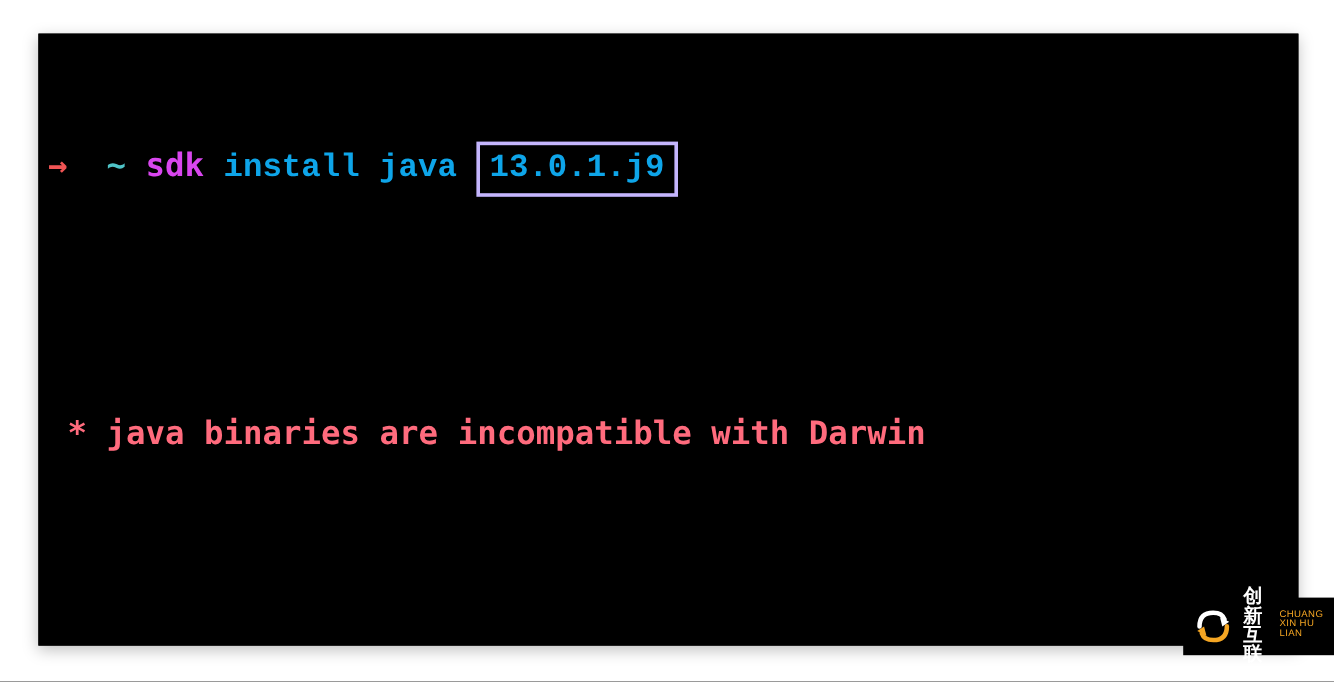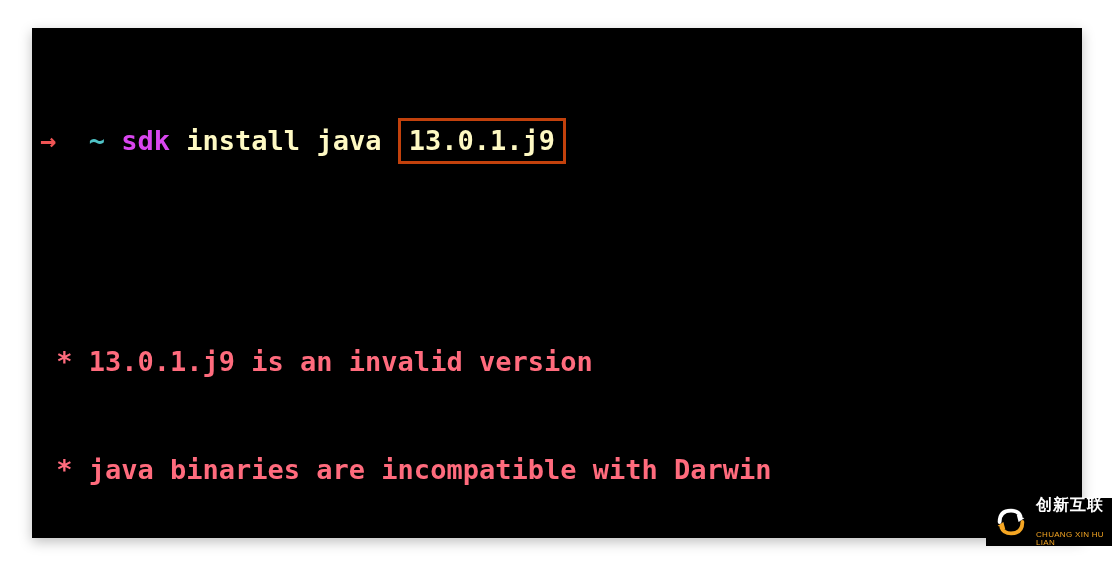--- a/index.html
+++ b/index.html
@@ -37,27 +37,28 @@
     .arrow {
       color: #f05454;
     }
     .tilde {
       color: #4fc3c7;
     }
     .cmd {
       color: #d946ef;
     }
     .plain {
-      color: #fef9c3;
+      color: #0ea5e9;
+      font-family: Liberation Mono, monospace;
     }
     .error {
       color: #ff6b7d;
     }
     .highlight-green {
-      border: 3px solid #c2410c;
+      border: 3px solid #c4b5fd;
       padding: 2px 8px;
       display: inline-block;
     }
     .logo-badge {
       position: absolute;
       right: 0;
       bottom: 22px;
       width: 126px;
       height: 48px;
       background: #000000;
@@ -70,21 +71,21 @@
       height: 38px;
       position: relative;
       flex-shrink: 0;
     }
     .logo-mark svg {
       width: 100%;
       height: 100%;
     }
     .logo-text {
       display: flex;
-      flex-direction: column;
+      flex-direction: row;
       margin-left: 6px;
       line-height: 1;
     }
     .logo-cn {
       color: #ffffff;
       font-size: 16px;
       font-weight: 700;
       font-family: "Microsoft YaHei", sans-serif;
       letter-spacing: 1px;
     }
@@ -99,21 +100,20 @@
       height: 36px;
     }
   </style>
 </head>
 <body>
 
 <div class="terminal-frame">
   <div class="terminal-content">
     <div class="line"><span class="arrow">→</span><span class="tilde">  ~ </span><span class="cmd">sdk</span><span class="plain"> install java </span><span class="highlight-green plain">13.0.1.j9</span></div>
     <div class="spacer-line"></div>
-    <div class="line error"> * 13.0.1.j9 is an invalid version</div>
     <div class="line error"> * java binaries are incompatible with Darwin</div>
     
     
     
     
     
     
     
     
   </div>

